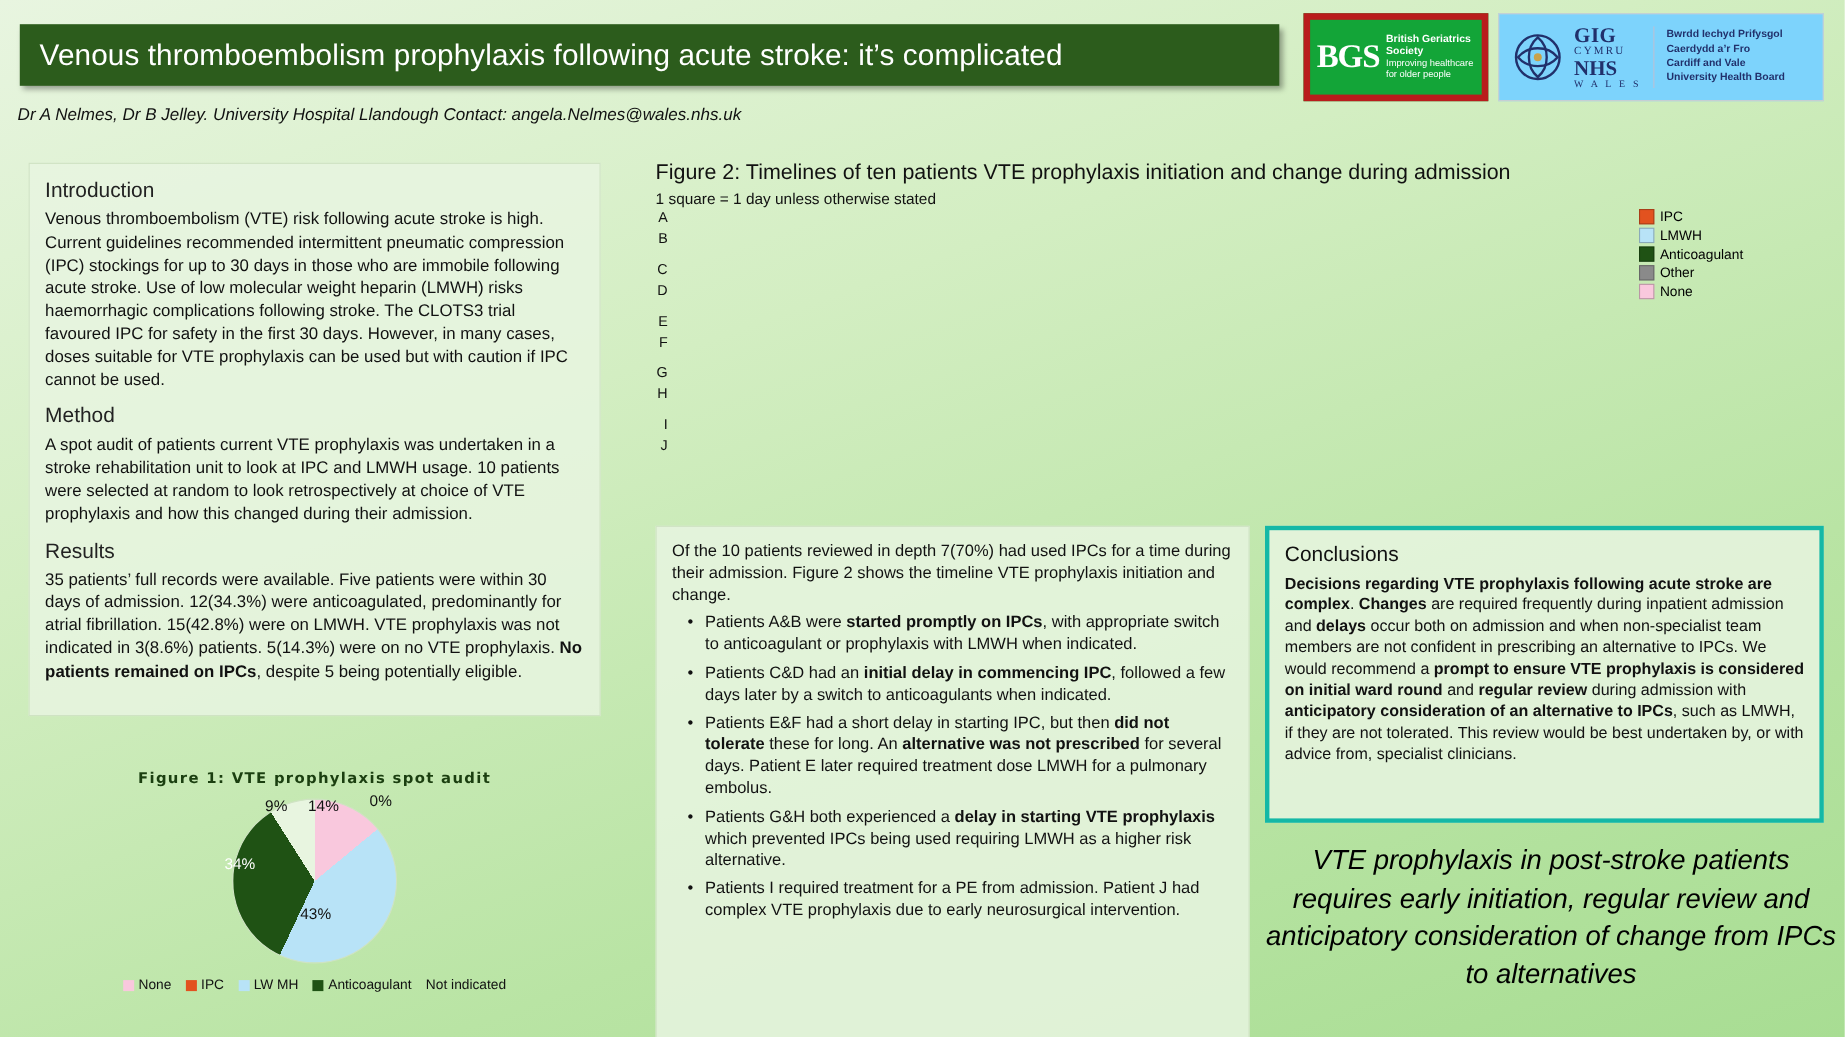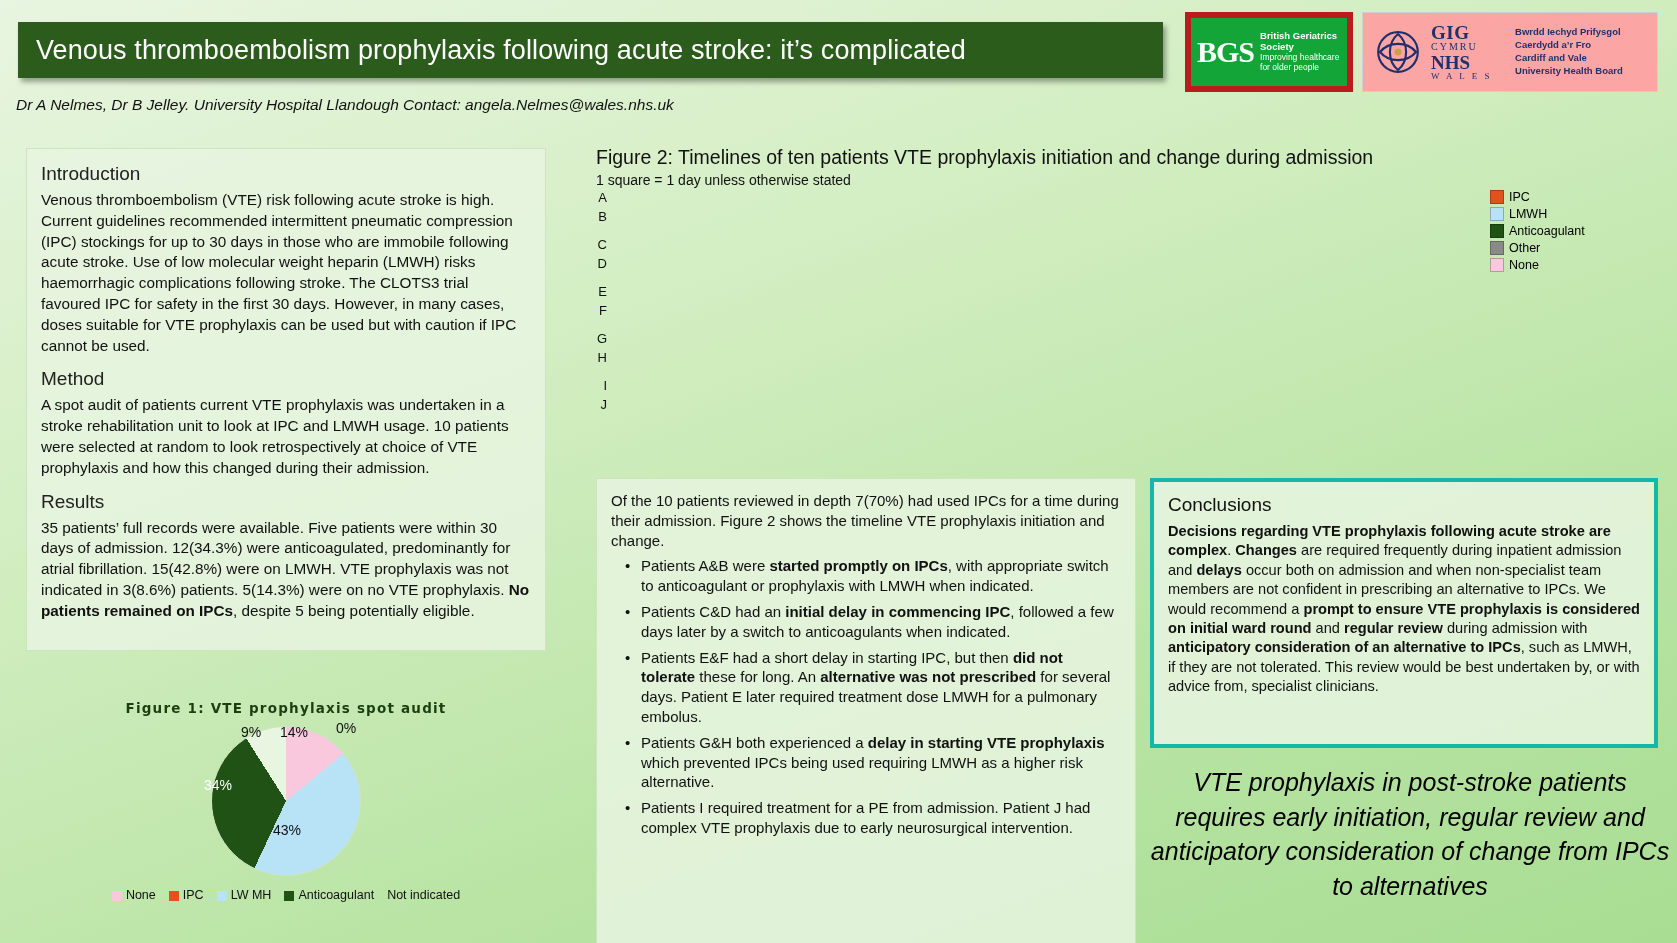--- a/index.html
+++ b/index.html
@@ -34,21 +34,21 @@
     display: flex; align-items: center; padding: 4px 6px;
   }
   .logo-bgs .bgs-letters {
     color: #ffffff; font-size: 30px; font-weight: bold; font-family: "Liberation Serif", serif;
     line-height: 1; letter-spacing: -1px; padding-right: 6px;
   }
   .logo-bgs .bgs-text { color:#ffffff; font-size: 8.5px; line-height: 1.15; }
   .logo-bgs .bgs-text b { font-size: 9.5px; display:block; }
   .logo-nhs {
     position: absolute; left: 1362px; top: 12px; width: 296px; height: 80px;
-    background: #fca5a5; border: 1px solid #cfcfcf;
+    background: #7dd3fc; border: 1px solid #cfcfcf;
     display: flex; align-items: center; gap: 6px; padding: 4px 8px;
   }
   .knot { width: 54px; height: 54px; flex: 0 0 54px; }
   .gig-block { text-align: left; line-height: 1.02; color: #21306b; font-family: "Liberation Serif", serif; }
   .gig-block .g1 { font-size: 19px; font-weight: bold; letter-spacing: .5px; }
   .gig-block .g2 { font-size: 10px; letter-spacing: 2px; }
   .gig-block .g3 { font-size: 19px; font-weight: bold; }
   .gig-block .g4 { font-size: 9px; letter-spacing: 2.5px; }
   .nhs-divider { width: 1px; height: 56px; background: #b9c0d6; margin: 0 5px; }
   .nhs-text { font-size: 9.5px; font-weight: bold; color: #21306b; line-height: 1.35; }

